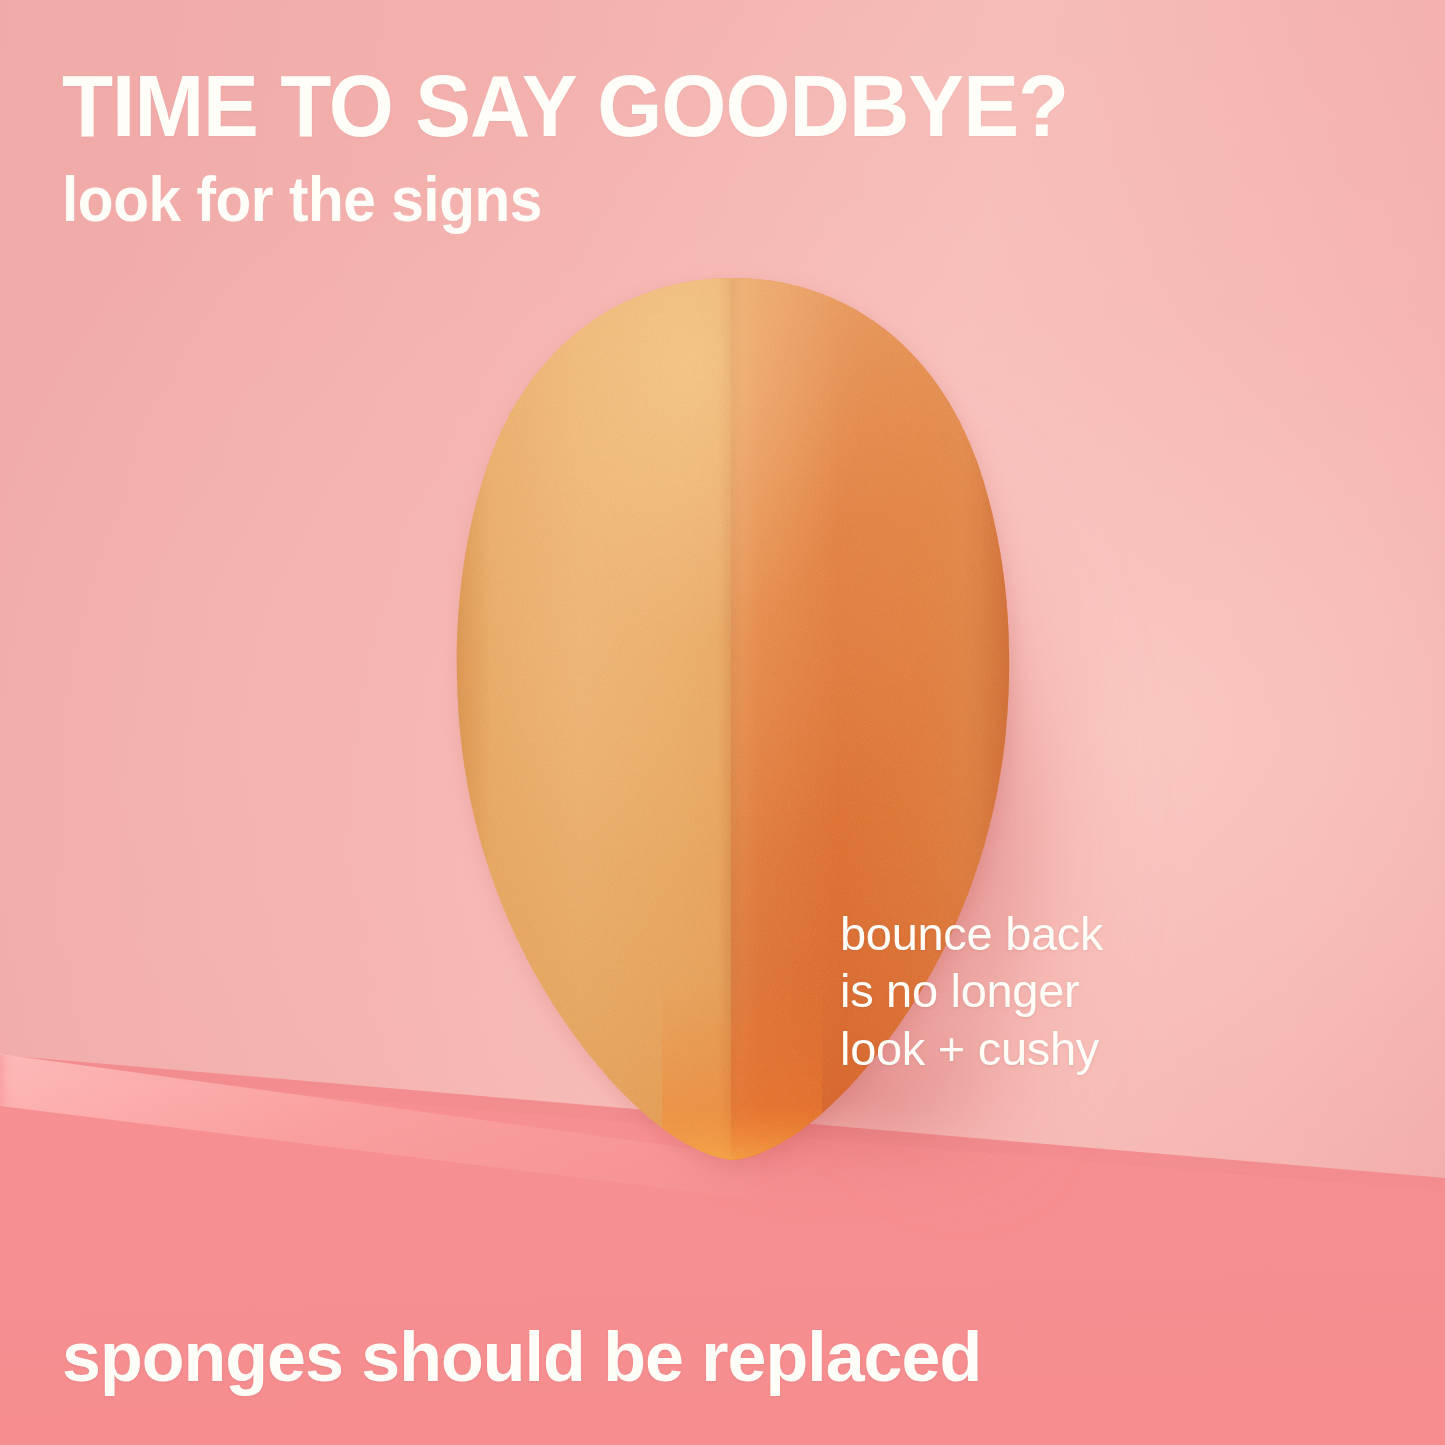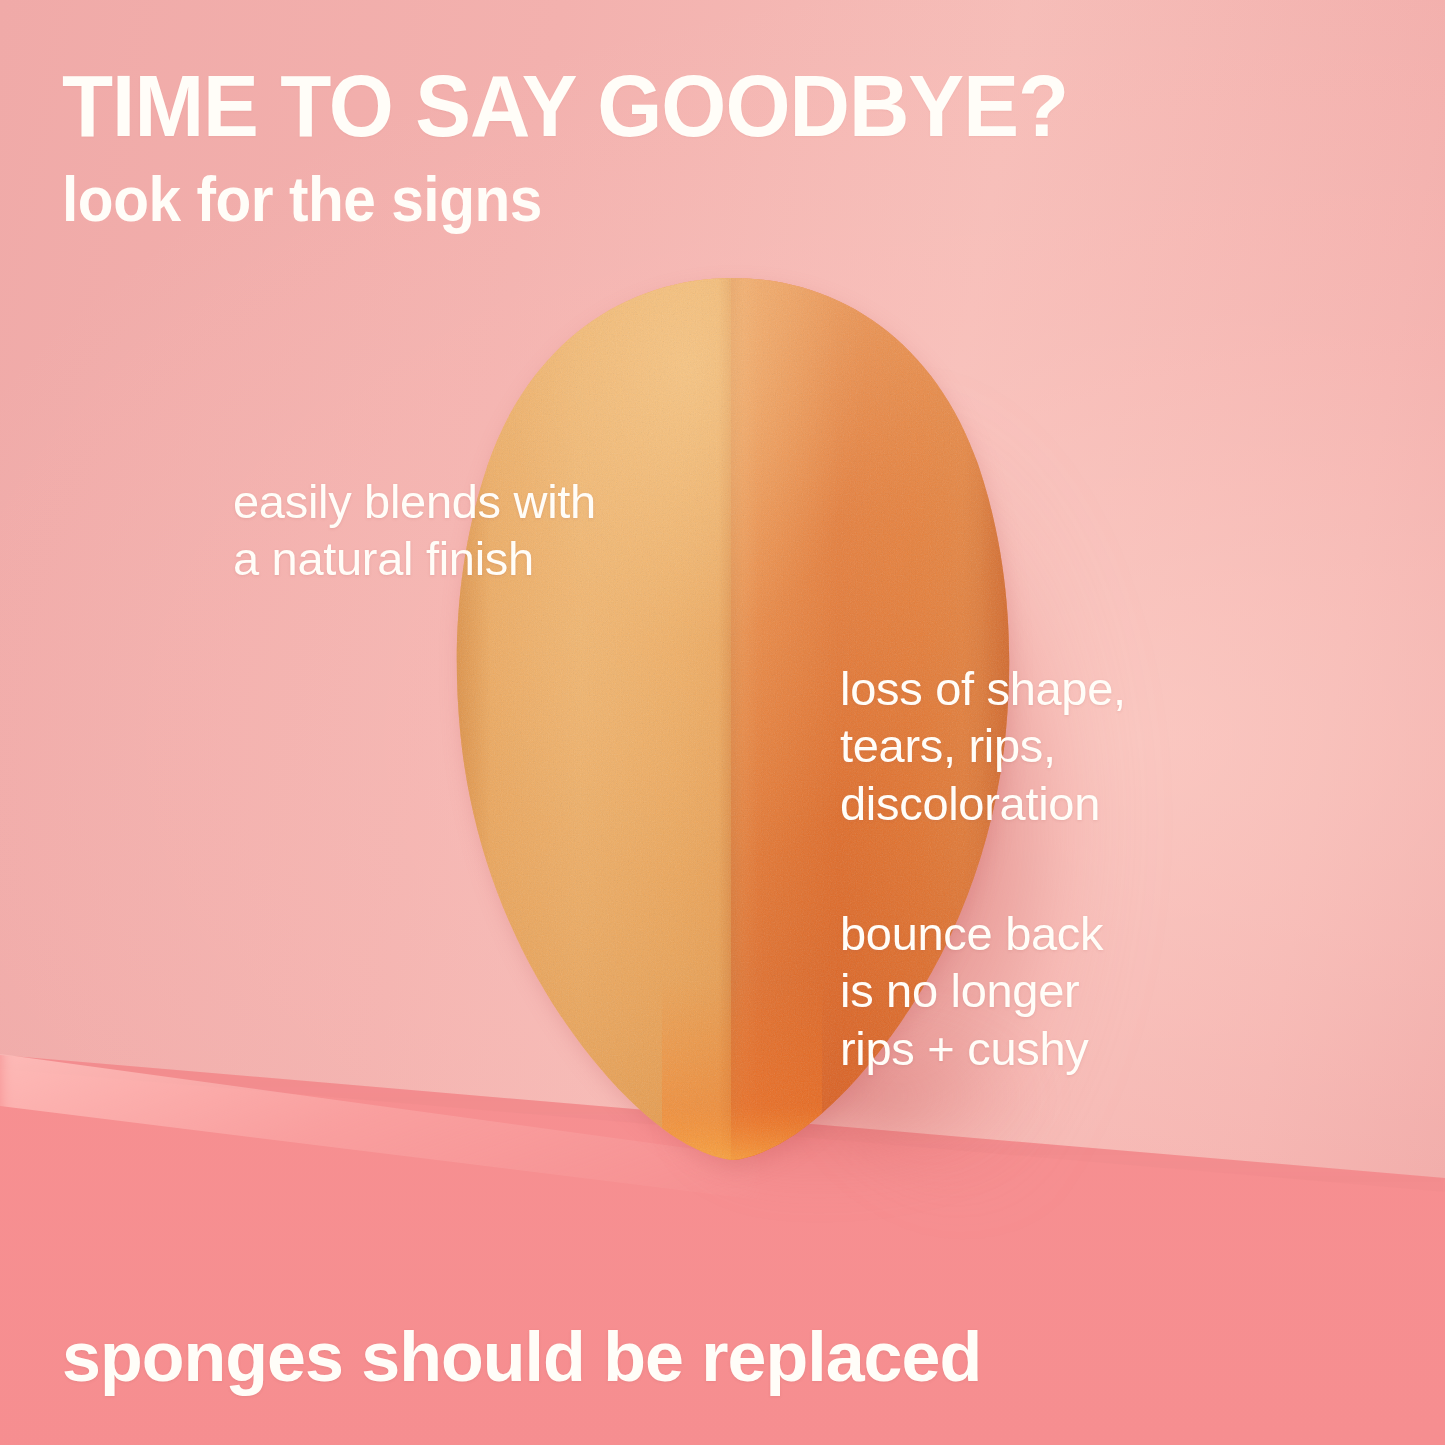--- a/index.html
+++ b/index.html
@@ -228,29 +228,24 @@
       </clipPath>
     </defs>
     <g clip-path="url(#grainClip)">
       <rect width="562" height="882" filter="url(#foamNoise)" style="mix-blend-mode:overlay"></rect>
     </g>
   </svg>
 
   <div class="txt headline">TIME TO SAY GOODBYE?</div>
   <div class="txt subhead">look for the signs</div>
 
-  <div class="txt blurb b-blend">easily blends with
-a natural finish</div>
-
-  <div class="txt blurb b-loss">loss of shape,
-tears, rips,
-discoloration</div>
+
   <div class="txt blurb b-bounce">bounce back
 is no longer
-rips + cushy</div>
+look + cushy</div>
 
   <div class="txt bottom">
     <div class="big">
       <div>sponges should be replaced</div>
       
     </div>
   </div>
 
 </div>
 

